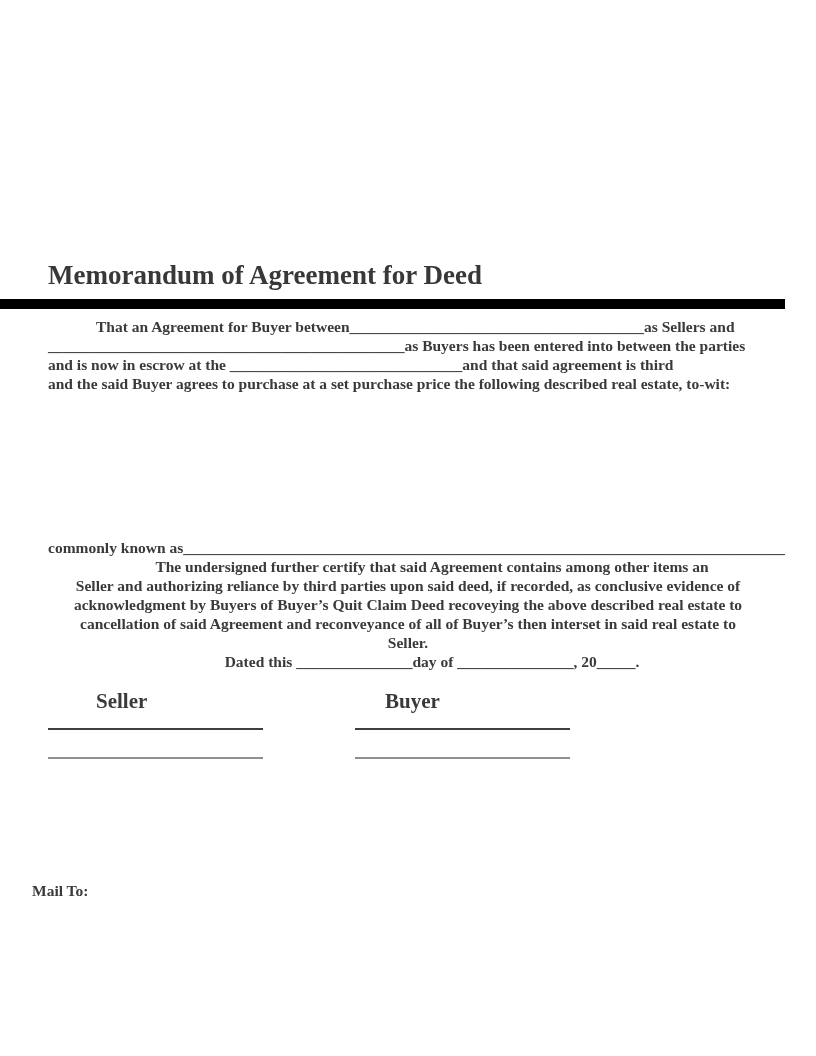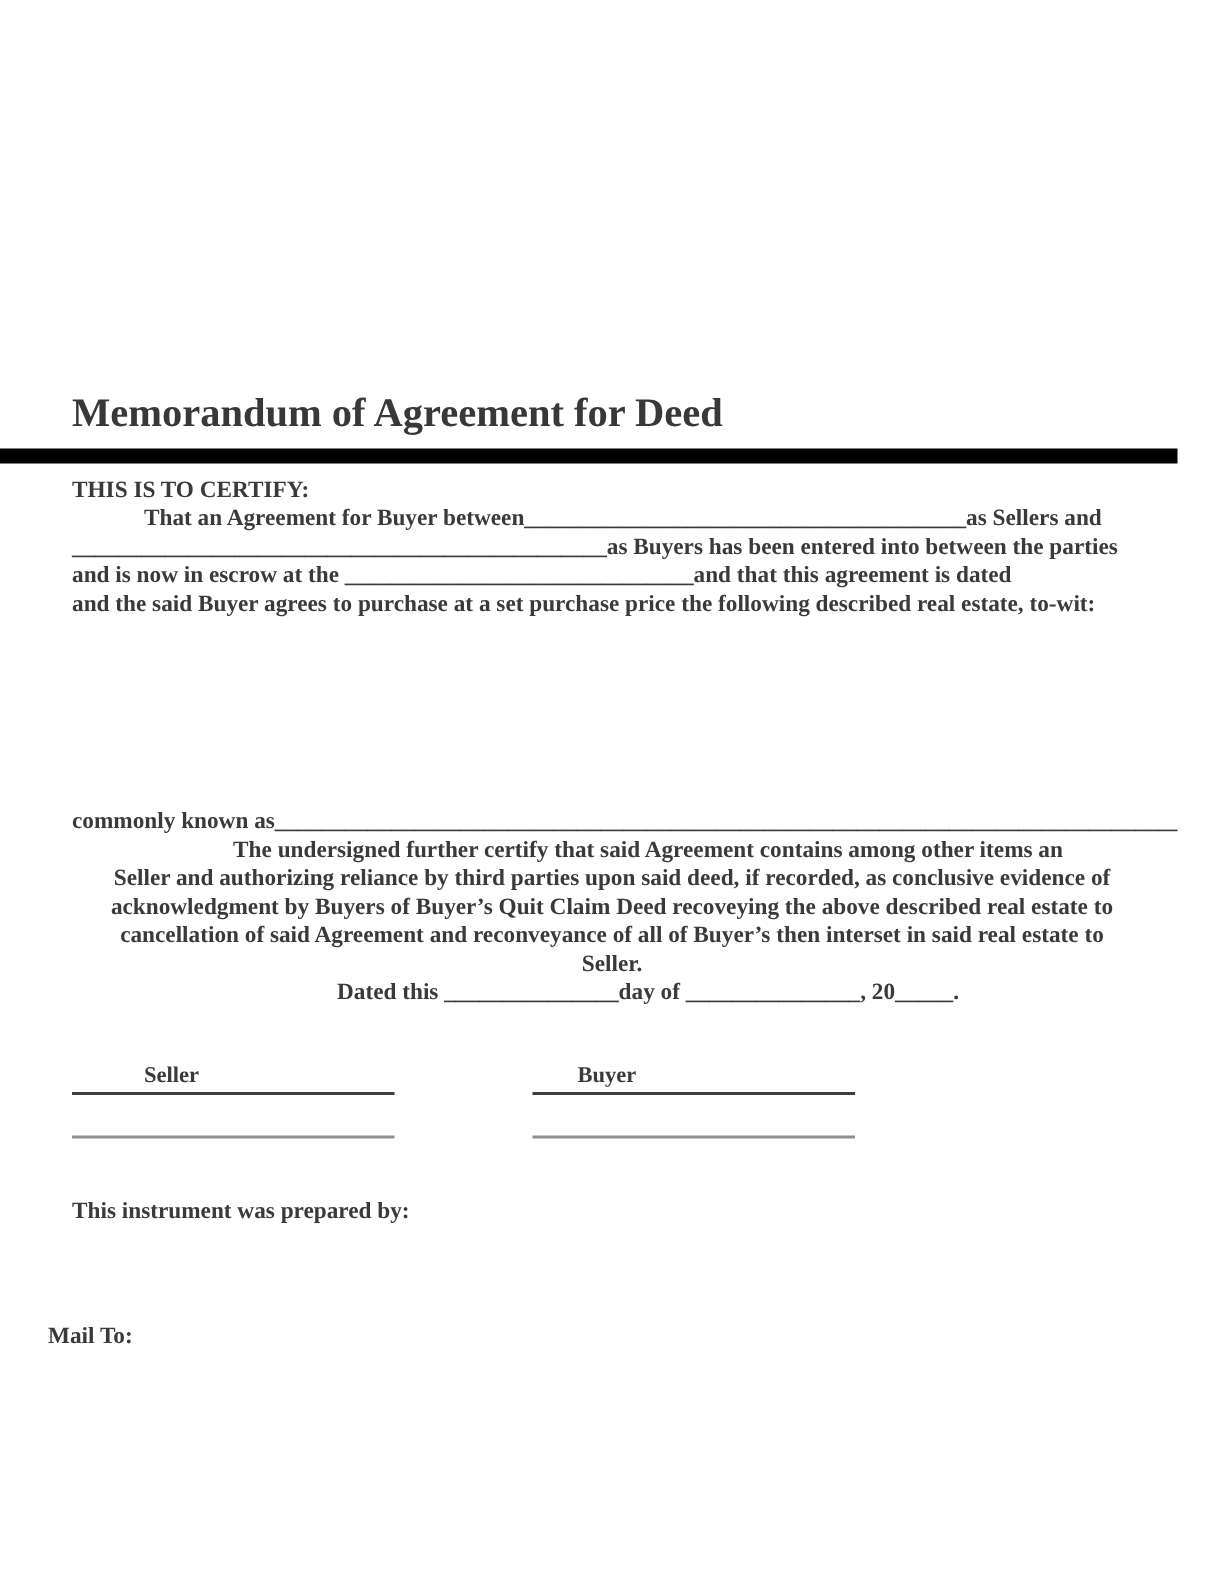--- a/index.html
+++ b/index.html
@@ -49,23 +49,22 @@
   .legal-desc-space {
     position: absolute;
     left: 48px;
     top: 432px;
     width: 720px;
     height: 104px;
   }
   .sig-label {
     position: absolute;
     top: 689px;
-    font-size: 15px;
+    font-size: 21px;
     white-space: pre;
-    margin-top: 20px;
   }
   .seller-label { left: 96px; }
   .buyer-label { left: 385px; }
   .sig-line {
     position: absolute;
     height: 0;
     width: 215px;
     border-bottom: 2px solid #3f3f3f;
   }
   .sig-line.light { border-bottom-color: #8f8f8f; }
@@ -91,24 +90,23 @@
 </head>
 <body>
 
 <div class="page">
 
   <h1 class="doc-title">Memorandum of Agreement for Deed</h1>
 
   <div class="title-rule"></div>
 
   <div class="textblock certify-block">
-    <div class="line">THIS IS TO CERTIFY:</div>
     <div class="line indent">That an Agreement for Buyer between______________________________________as Sellers and</div>
     <div class="line">______________________________________________as Buyers has been entered into between the parties</div>
-    <div class="line">and is now in escrow at the ______________________________and that this agreement is dated</div>
+    <div class="line">and is now in escrow at the ______________________________and that said agreement is third</div>
     <div class="line">and the said Buyer agrees to purchase at a set purchase price the following described real estate, to-wit:</div>
   </div>
 
   <div class="legal-desc-space"></div>
 
   <div class="textblock body-block">
     <div class="line">commonly known as______________________________________________________________________________</div>
     <div class="line indent">The undersigned further certify that said Agreement contains among other items an</div>
     <div class="line">Seller and authorizing reliance by third parties upon said deed, if recorded, as conclusive evidence of</div>
     <div class="line">acknowledgment by Buyers of Buyer’s Quit Claim Deed recoveying the above described real estate to</div>
@@ -118,17 +116,16 @@
   </div>
 
   <div class="sig-label seller-label">Seller</div>
   <div class="sig-label buyer-label">Buyer</div>
 
   <div class="sig-line sig-row1 sig-col-left"></div>
   <div class="sig-line sig-row1 sig-col-right"></div>
   <div class="sig-line light sig-row2 sig-col-left"></div>
   <div class="sig-line light sig-row2 sig-col-right"></div>
 
-  <div class="prepared-by">This instrument was prepared by:</div>
 
   <div class="mail-to">Mail To:</div>
 
 </div>
 
 </body></html>

